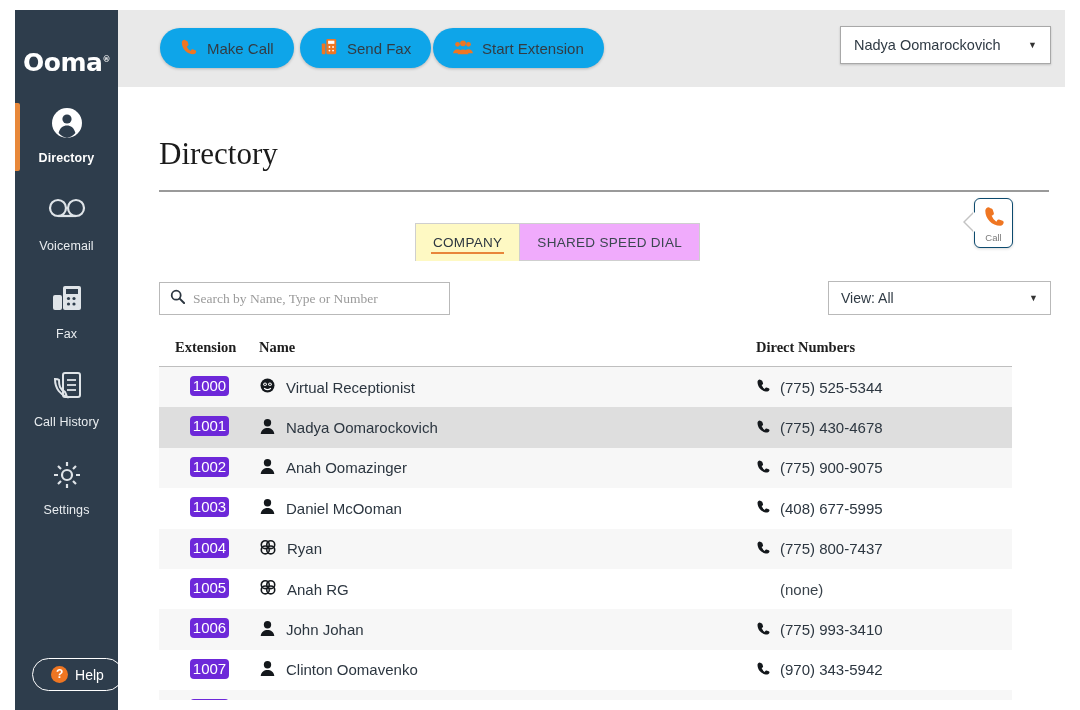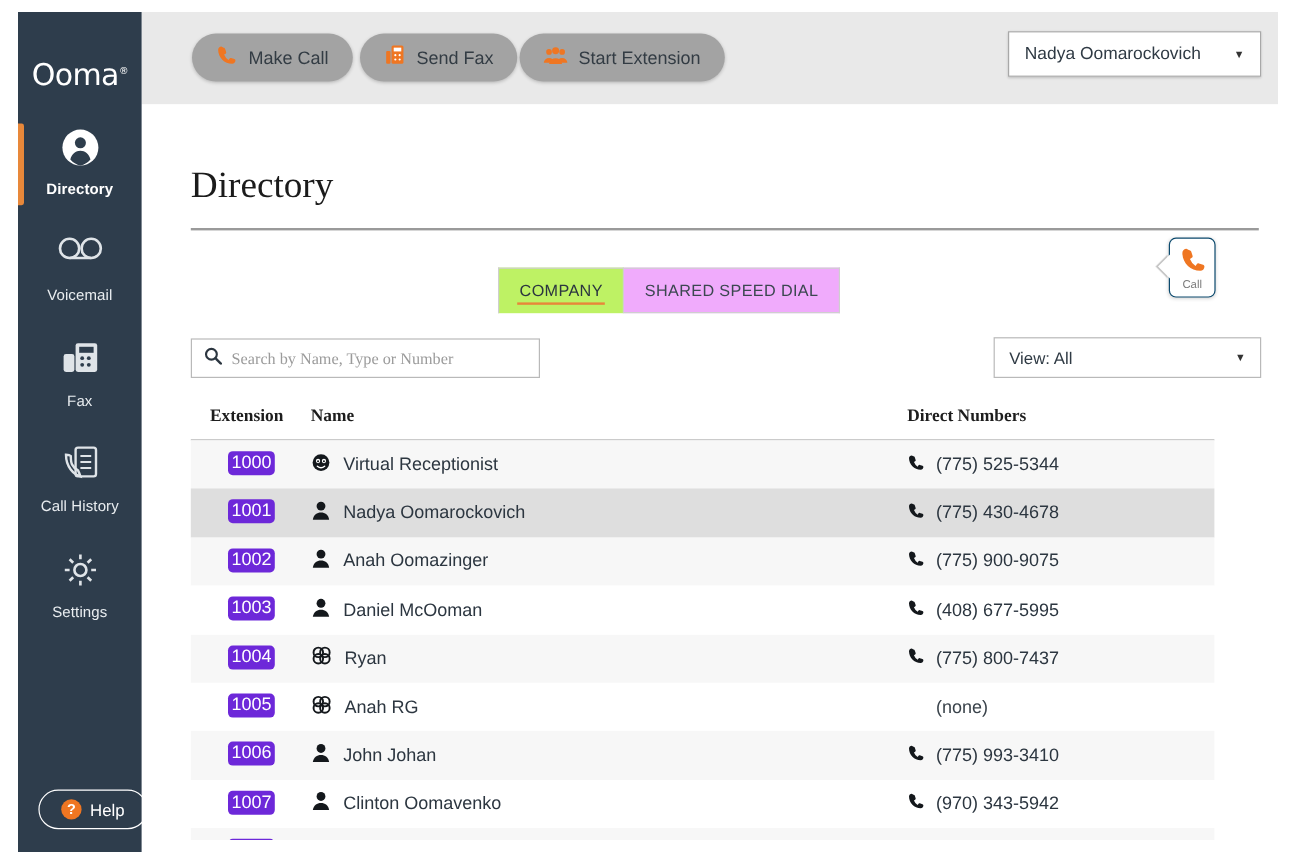--- a/index.html
+++ b/index.html
@@ -32,21 +32,21 @@
     z-index: 5;
   }
   .logo {
     position: absolute;
     left: 0; top: 38px;
     width: 103px;
     text-align: center;
     color: #ffffff;
     font-size: 25px;
     letter-spacing: -0.5px;
-    font-weight: 400;
+    font-weight: 700;
     font-family: "DejaVu Sans", sans-serif;
   }
   .logo .reg { font-size: 8px; vertical-align: super; }
 
   .nav { position: absolute; left: 0; top: 85px; width: 103px; }
   .nav-item {
     position: relative;
     width: 103px;
     height: 88px;
     padding-top: 12px;
@@ -104,21 +104,21 @@
   .topbar {
     position: absolute;
     left: 103px; top: 0;
     width: 947px; height: 77px;
     background: #e9e9e9;
   }
   .pill {
     position: absolute;
     top: 18px;
     height: 40px;
-    background: #a3a3a3;
+    background: #0ea5e9;
     border-radius: 20px;
     box-shadow: 0 1px 3px rgba(0,0,0,0.22);
     display: flex;
     align-items: center;
     gap: 9px;
     padding: 16px 20px;
     font-size: 15px;
     color: #333c44;
     cursor: pointer;
     white-space: nowrap;
@@ -176,21 +176,21 @@
     align-items: center;
     justify-content: center;
     font-size: 13.5px;
     letter-spacing: 0.3px;
     color: #3b4750;
     border: 1px solid #cfcfcf;
     background: #f0abfc;
     cursor: pointer;
   }
   .tab.active {
-    background: #bef264;
+    background: #fef9c3;
     border-bottom: none;
     color: #2c3640;
     position: relative;
   }
   .tab.active::after {
     content: "";
     position: absolute;
     left: 15px; right: 15px;
     bottom: 7px; height: 2px;
     background: #e8863a;

